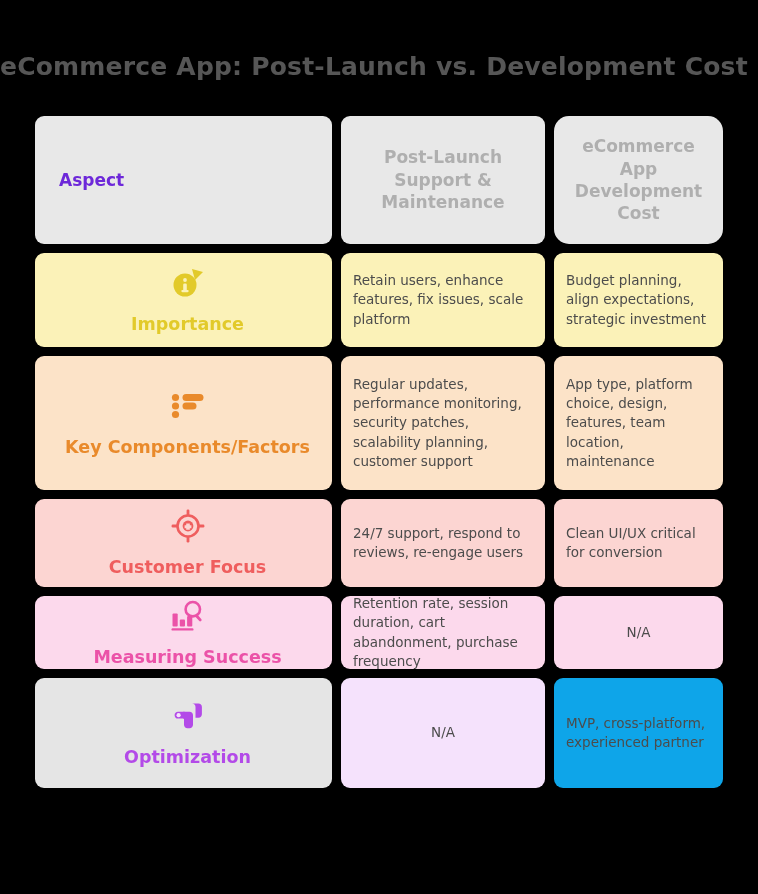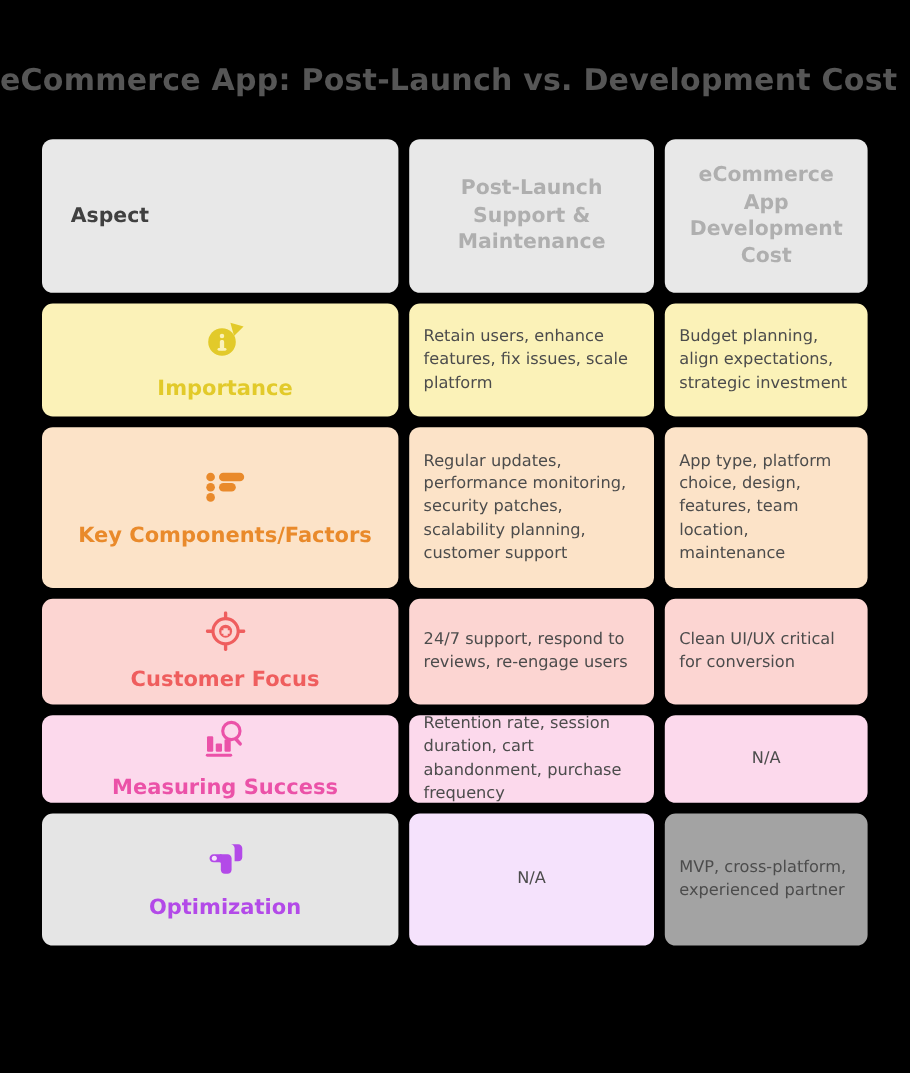--- a/index.html
+++ b/index.html
@@ -116,26 +116,26 @@
 <body style="background: rgb(0, 0, 0);">
 
 <div class="page">
 
   <div class="title" style="color: rgb(86, 86, 86);">eCommerce App: Post-Launch vs. Development Cost</div>
 
   <div class="table">
 
     <div class="row row-header">
       <div class="cell col-aspect" style="background: rgb(232, 232, 232);">
-        <span class="header-label" style="color: #404040;">Aspect</span>
+        <span class="header-label" style="color: #6d28d9;">Aspect</span>
       </div>
       <div class="cell col-b" style="background: rgb(232, 232, 232);">
         <span class="header-label" style="color: rgb(175, 175, 175);">Post-Launch Support &amp; Maintenance</span>
       </div>
-      <div class="cell col-c" style="background: rgb(232, 232, 232);">
+      <div class="cell col-c" style="background: rgb(232, 232, 232); border-radius: 15px;">
         <span class="header-label" style="color: rgb(175, 175, 175);">eCommerce App Development Cost</span>
       </div>
     </div>
 
     <div class="row row-importance">
       <div class="cell col-aspect" id="bg-r0-a" style="background: rgb(251, 242, 184);">
         <div class="aspect-inner">
           <span class="icon-wrap">
             <svg width="36" height="36" viewBox="0 0 36 36">
               <circle cx="15" cy="20" r="11.5" fill="#E2CA2A"></circle>
@@ -238,19 +238,19 @@
               <path d="M8.0 13.8h6.6v6.8H8.0c-1.9 0-3.4-1.5-3.4-3.4s1.5-3.4 3.4-3.4z" fill="#B34AE8"></path>
               <circle cx="8.6" cy="17.2" r="2.1" fill="#F5E2FC"></circle>
             </svg>
           </span>
           <span class="aspect-label" id="lbl-r4" style="color: rgb(179, 74, 232);">Optimization</span>
         </div>
       </div>
       <div class="cell col-b" id="bg-r4-b" style="background: rgb(245, 226, 252);">
         <span class="body-text">N/A</span>
       </div>
-      <div class="cell col-c" id="bg-r4-c" style="background: #a3a3a3;">
+      <div class="cell col-c" id="bg-r4-c" style="background: #0ea5e9;">
         <span class="body-text">MVP, cross-platform, experienced partner</span>
       </div>
     </div>
 
   </div>
 </div>
 
 </body></html>

